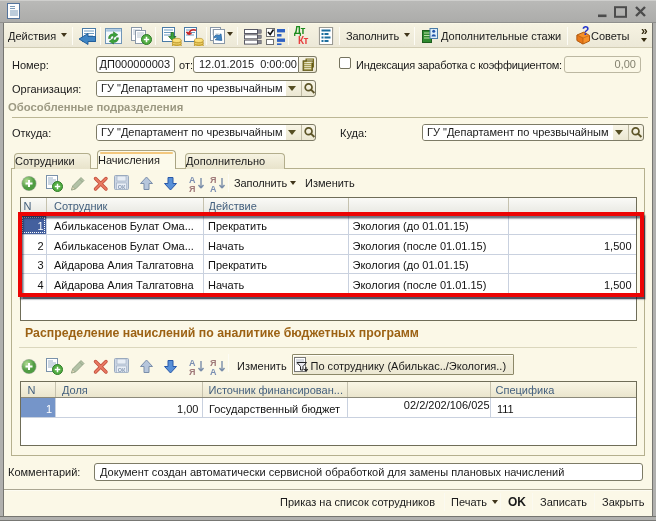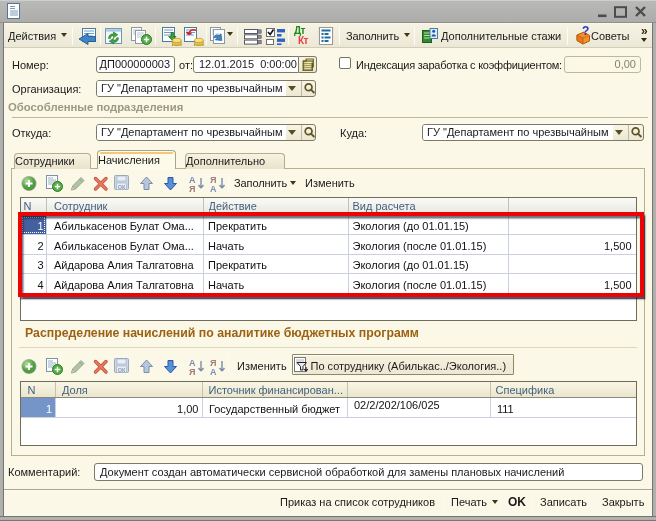--- a/index.html
+++ b/index.html
@@ -283,21 +283,20 @@
 <div class="tbl" id="tbl1" style="left:19.5px;top:197px;width:617.5px;height:123.5px;">
       <div class="abs" style="left:0;top:0;width:615.5px;height:15px;background:linear-gradient(#fafaf7,#e9e9e3);"></div>
       <div class="abs" style="left:0;top:15px;width:615.5px;height:1px;background:#8b897a;"></div>
       <div class="hline" style="left:25.5px;top:0;height:15px;"></div>
       <div class="th" style="left:3px;top:2px;width:21.5px;">N</div>
       <div class="hline" style="left:182px;top:0;height:15px;"></div>
       <div class="th" style="left:33.5px;top:2px;width:147.5px;">Сотрудник</div>
       <div class="hline" style="left:327px;top:0;height:15px;"></div>
       <div class="th" style="left:188px;top:2px;width:138px;">Действие</div>
       <div class="hline" style="left:487px;top:0;height:15px;"></div>
-      <div class="th" style="left:332px;top:2px;width:154px;">Вид расчета</div>
       <div class="cellline" style="left:0;top:36px;width:615.5px;height:1px;"></div>
       <div class="cell num" style="left:0px;top:17.5px;width:25.5px;height:18.5px;padding-top:4.5px;padding-right:2.5px;background:#44609e;color:#fff;outline:1px dotted #fff;outline-offset:-2px;">1</div>
       <div class="cell" style="left:26.5px;top:17.5px;width:155.5px;height:18.5px;padding-top:4.5px;padding-left:7px;">Абилькасенов Булат Ома...</div>
       <div class="cell" style="left:183px;top:17.5px;width:144px;height:18.5px;padding-top:4.5px;padding-left:4.5px;">Прекратить</div>
       <div class="cell" style="left:328px;top:17.5px;width:159px;height:18.5px;padding-top:4.5px;padding-left:4px;">Экология (до 01.01.15)</div>
       <div class="cell num" style="left:488px;top:17.5px;width:126.5px;height:18.5px;padding-top:4.5px;padding-right:3.5px;"></div>
       <div class="cellline" style="left:25.5px;top:17.5px;width:1px;height:19.5px;"></div>
       <div class="cellline" style="left:182px;top:17.5px;width:1px;height:19.5px;"></div>
       <div class="cellline" style="left:327px;top:17.5px;width:1px;height:19.5px;"></div>
       <div class="cellline" style="left:487px;top:17.5px;width:1px;height:19.5px;"></div>
@@ -405,21 +404,21 @@
       <div class="hline" style="left:181px;top:0;height:15px;"></div>
       <div class="th" style="left:41.5px;top:2px;width:138.5px;">Доля</div>
       <div class="hline" style="left:326.5px;top:0;height:15px;"></div>
       <div class="th" style="left:188px;top:2px;width:137.5px;">Источник финансирован...</div>
       <div class="hline" style="left:469px;top:0;height:15px;"></div>
       <div class="th" style="left:475px;top:2px;width:138.5px;">Специфика</div>
       <div class="cellline" style="left:0;top:34.5px;width:615.5px;height:1px;"></div>
       <div class="cell num" style="left:0px;top:16px;width:34.5px;height:18.5px;padding-top:4.5px;padding-right:3px;background:#7595c9;color:#fff;">1</div>
       <div class="cell num" style="left:35.5px;top:16px;width:145.5px;height:31px;padding-top:4.5px;padding-right:3px;padding-left:6px;">1,00</div>
       <div class="cell" style="left:182px;top:16px;width:144.5px;height:18.5px;padding-top:4.5px;padding-left:6.5px;">Государственный бюджет</div>
-      <div class="cell" style="left:327.5px;top:16px;width:141.5px;height:18.5px;padding-top:1px;padding-left:6px;">02/2/202/106/025</div>
+      <div class="cell" style="left:327.5px;top:16px;width:141.5px;height:18.5px;padding-top:1px;padding-left:6px;text-align:right;">02/2/202/106/025</div>
       <div class="cell" style="left:470px;top:16px;width:144.5px;height:18.5px;padding-top:4.5px;padding-left:6.5px;">111</div>
       <div class="cellline" style="left:34.5px;top:16px;width:1px;height:19.5px;"></div>
       <div class="cellline" style="left:181px;top:16px;width:1px;height:19.5px;"></div>
       <div class="cellline" style="left:326.5px;top:16px;width:1px;height:19.5px;"></div>
       <div class="cellline" style="left:469px;top:16px;width:1px;height:19.5px;"></div>
     </div>
 
 <div class="red-rect" style="left:17.5px;top:211.5px;width:626px;height:85px;"></div>
 
 <div class="lbl" style="left:8px;top:466px">Комментарий:</div>

